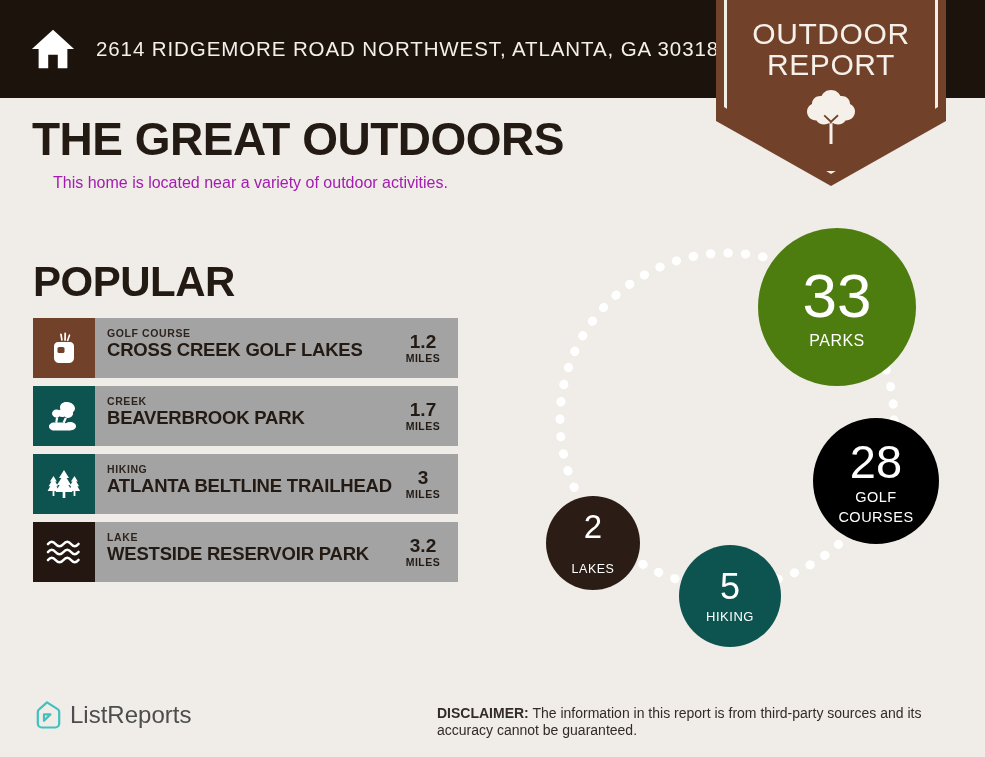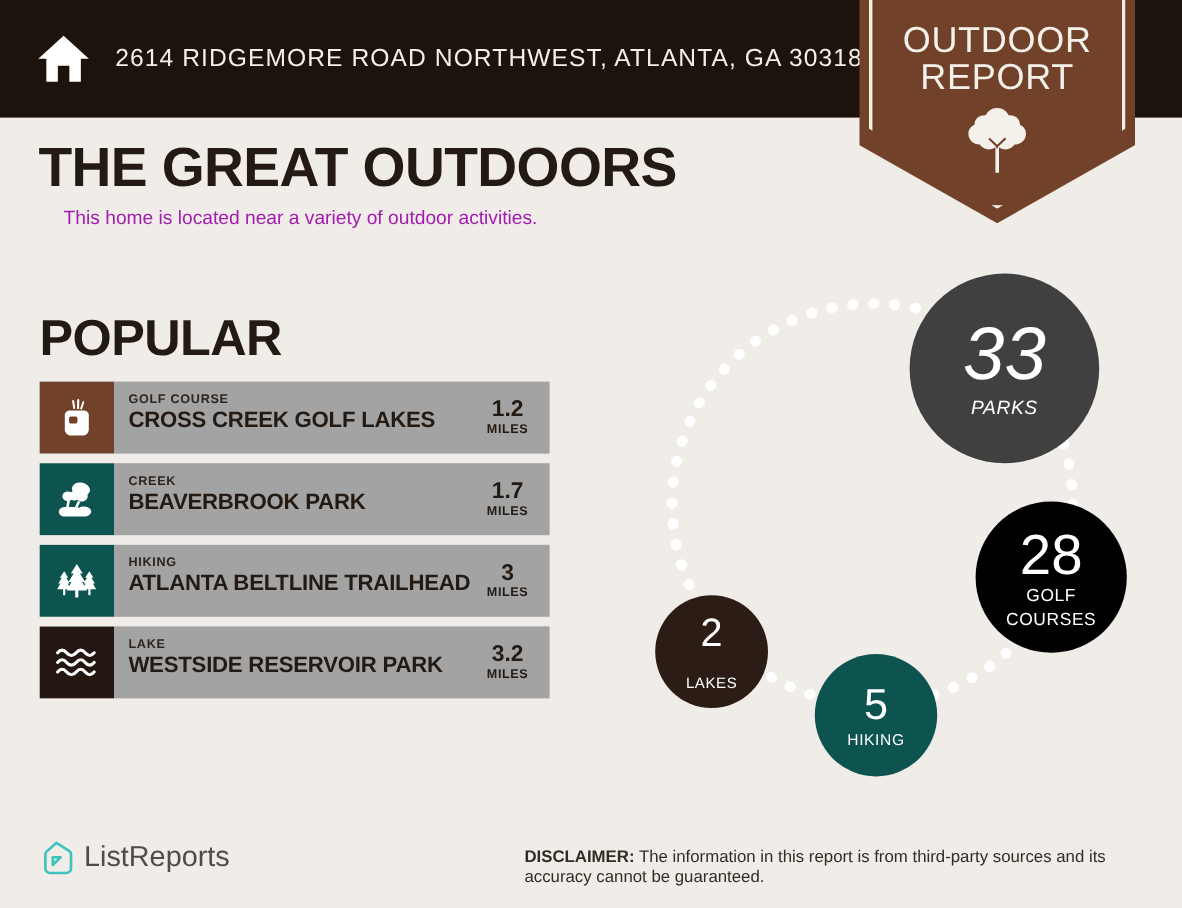--- a/index.html
+++ b/index.html
@@ -89,21 +89,21 @@
   .cluster{ position:absolute; left:520px; top:220px; width:465px; height:445px; }
   .ring{ position:absolute; left:0; top:0; }
   .bubble{
     position:absolute; border-radius:50%; color:#fff;
     display:flex; flex-direction:column; align-items:center; justify-content:center;
     text-align:center;
   }
   .bubble .num{ font-weight:400; line-height:1; }
   .bubble .lbl{ font-weight:400; letter-spacing:.5px; }
 
-  .b-parks{ left:238px; top:8px; width:158px; height:158px; background:#404040;font-style:italic; }
+  .b-parks{ left:238px; top:8px; width:158px; height:158px; background:#4d7c0f; }
   .b-parks .num{ font-size:62px; }
   .b-parks .lbl{ font-size:16px; margin-top:5px; }
 
   .b-golf{ left:293px; top:198px; width:126px; height:126px; background:#000000; }
   .b-golf .num{ font-size:47px; }
   .b-golf .lbl{ font-size:14.5px; line-height:16px; margin-top:4px; }
 
   .b-lakes{ left:26px; top:276px; width:94px; height:94px; background:#2b1d16; }
   .b-lakes .num{ font-size:33px; }
   .b-lakes .lbl{ font-size:12.5px; margin-top:19px; }

